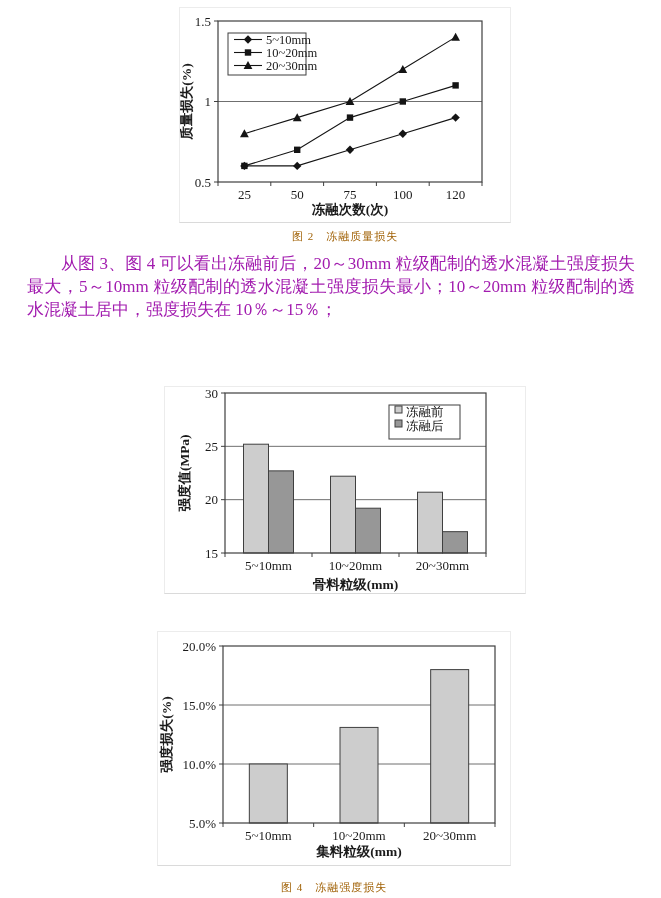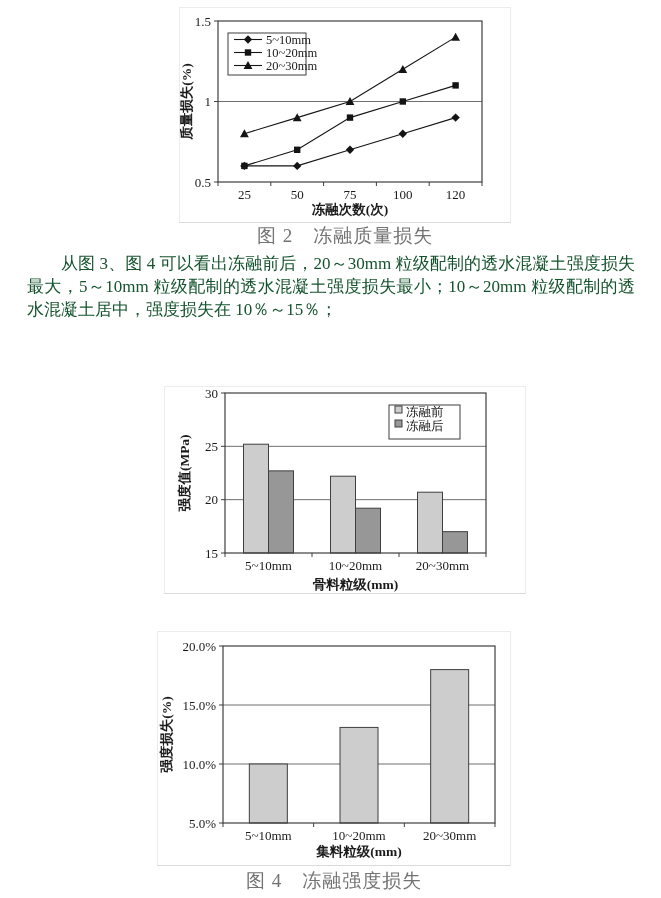--- a/index.html
+++ b/index.html
@@ -1,31 +1,31 @@
 <!DOCTYPE html>
 <html><head>
 <meta charset="utf-8">
 <style>
   html,body { margin:0; padding:0; }
   body { background:#ffffff; font-family:"Liberation Serif","DejaVu Serif",serif; }
   .page { position:relative; width:661px; height:898px; background:#ffffff; overflow:hidden; color:#1c1c1c; }
 
   figure { margin:0; padding:0; }
   .fig svg { display:block; background:#ffffff; border:1px solid #ececec; border-bottom-color:#dadada; }
-  .fig figcaption { text-align:center; font-size:19px; line-height:18px; color:#737373; letter-spacing:1px; }
+  .fig figcaption { text-align:center; font-size:11px; line-height:18px; color:#a16207; letter-spacing:1px; }
 
   #fig2-block { position:absolute; left:179px; top:7px; width:332px; }
   #fig2-block figcaption { margin-top:4px; }
   #fig3-block { position:absolute; left:164px; top:386px; width:362px; }
   #fig3-block figcaption { margin-top:6px; }
   #fig4-block { position:absolute; left:157px; top:631px; width:354px; }
-  #fig4-block figcaption { margin-top:6px; }
+  #fig4-block figcaption { margin-top:12px; }
 
   .para { position:absolute; left:27px; width:608px; margin:0;
-          font-size:17px; line-height:23px; text-align:justify; text-indent:2em; color:#14532d; }
+          font-size:17px; line-height:23px; text-align:justify; text-indent:2em; color:#a21caf; }
   #para1 { top:252px; }
   #para2 { top:321px; }
 
   svg text { font-family:"Liberation Serif","DejaVu Serif",serif; fill:#1a1a1a; }
 </style>
 </head>
 <body>
 
 <div class="page">
 

